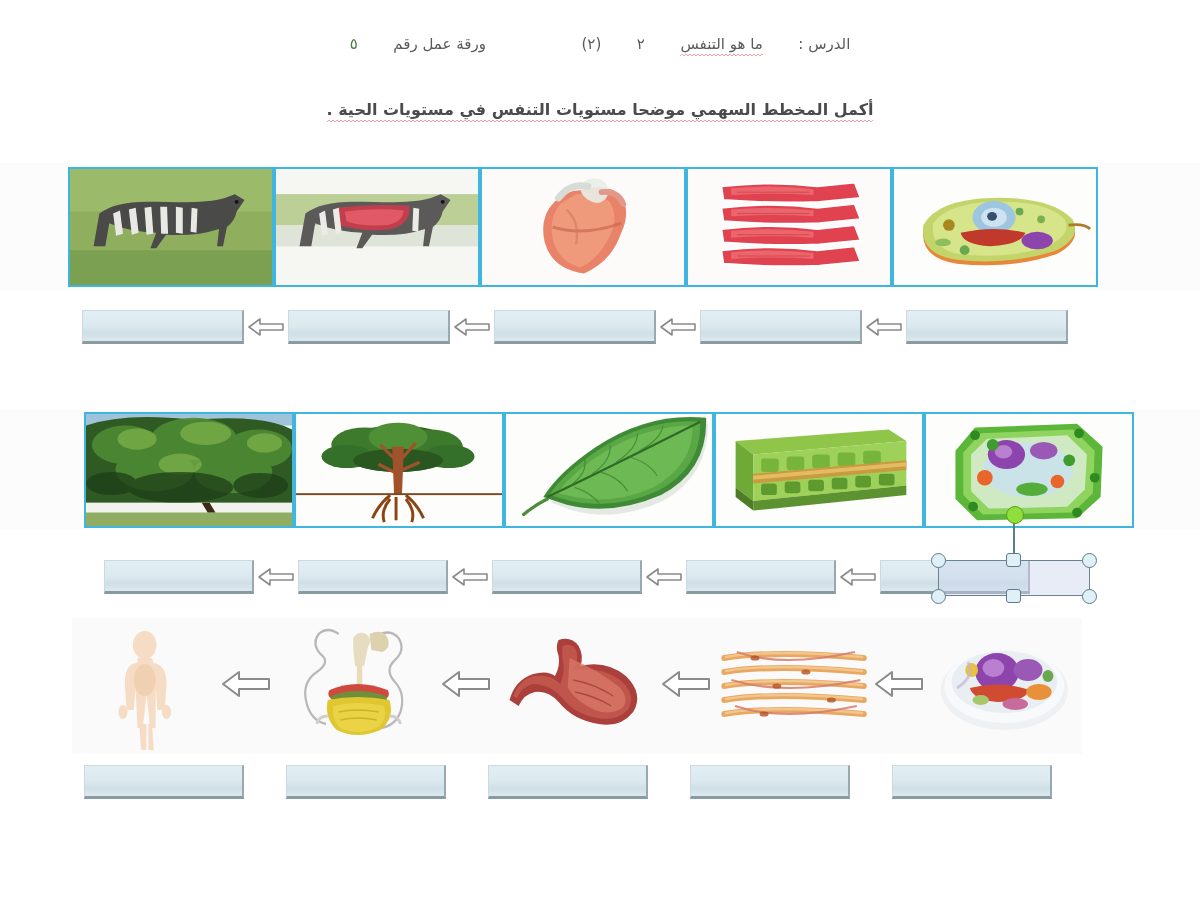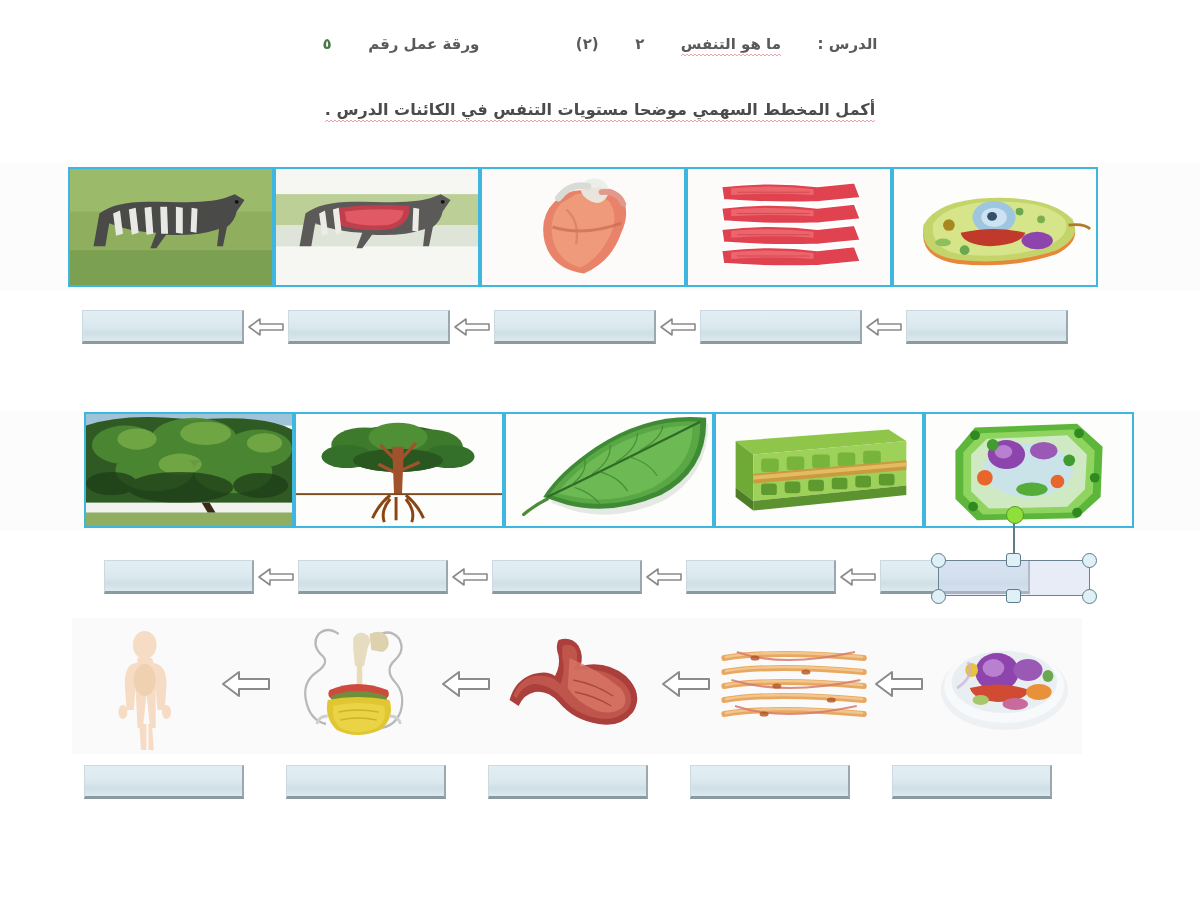--- a/index.html
+++ b/index.html
@@ -20,21 +20,21 @@
     position: absolute;
     top: 34px;
     left: 0;
     width: 1200px;
     text-align: center;
     direction: rtl;
   }
   .header-line {
     display: inline-block;
     font-size: 15px;
-    font-weight: bold;
+    font-weight: normal;
     color: #5a5a5a;
     letter-spacing: 0.5px;
     white-space: nowrap;
     filter: blur(0.35px);
   }
   .header-line .gap { display: inline-block; width: 86px; }
   .header-line .gap-sm { display: inline-block; width: 26px; }
   .squiggle {
     position: relative;
     display: inline-block;
@@ -160,21 +160,21 @@
     <span class="gap-sm"></span>
     <span>(٢)</span>
     <span class="gap"></span>
     <span>ورقة عمل رقم</span>
     <span class="gap-sm"></span>
     <span class="green-ink">٥</span>
   </div>
 </div>
 
 <div class="prompt-line">
-  <span class="txt squiggle">أكمل المخطط السهمي موضحا مستويات التنفس في الكائنات الدرس .</span>
+  <span class="txt squiggle">أكمل المخطط السهمي موضحا مستويات التنفس في مستويات الحية .</span>
 </div>
 
 <div class="band" style="left:0px; top:163px; width:1200px; height:128px; background:#fcfcfc;"></div>
 
 <div class="strip" style="left:68px; top:167px; width:1032px; height:120px; gap:0px;">
   <div class="cell" style="width:206px;height:120px;">
     <div class="art">
       <svg viewBox="0 0 206 120" preserveAspectRatio="none">
         <rect width="206" height="120" fill="#8fae5e"></rect>
         <rect y="0" width="206" height="44" fill="#9cbb6a"></rect>

